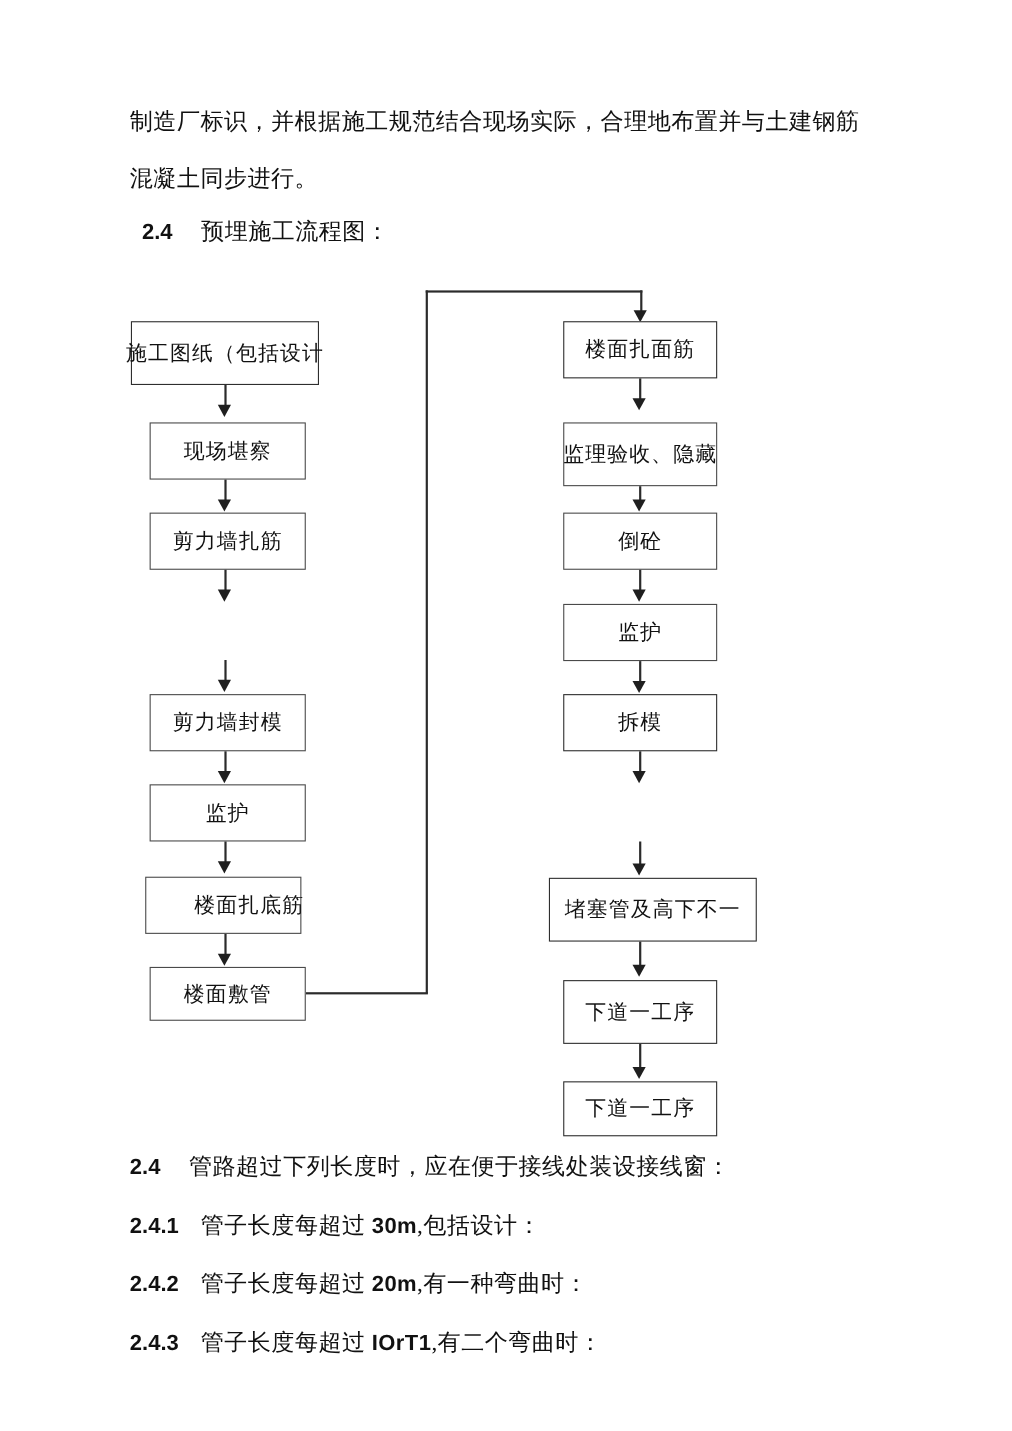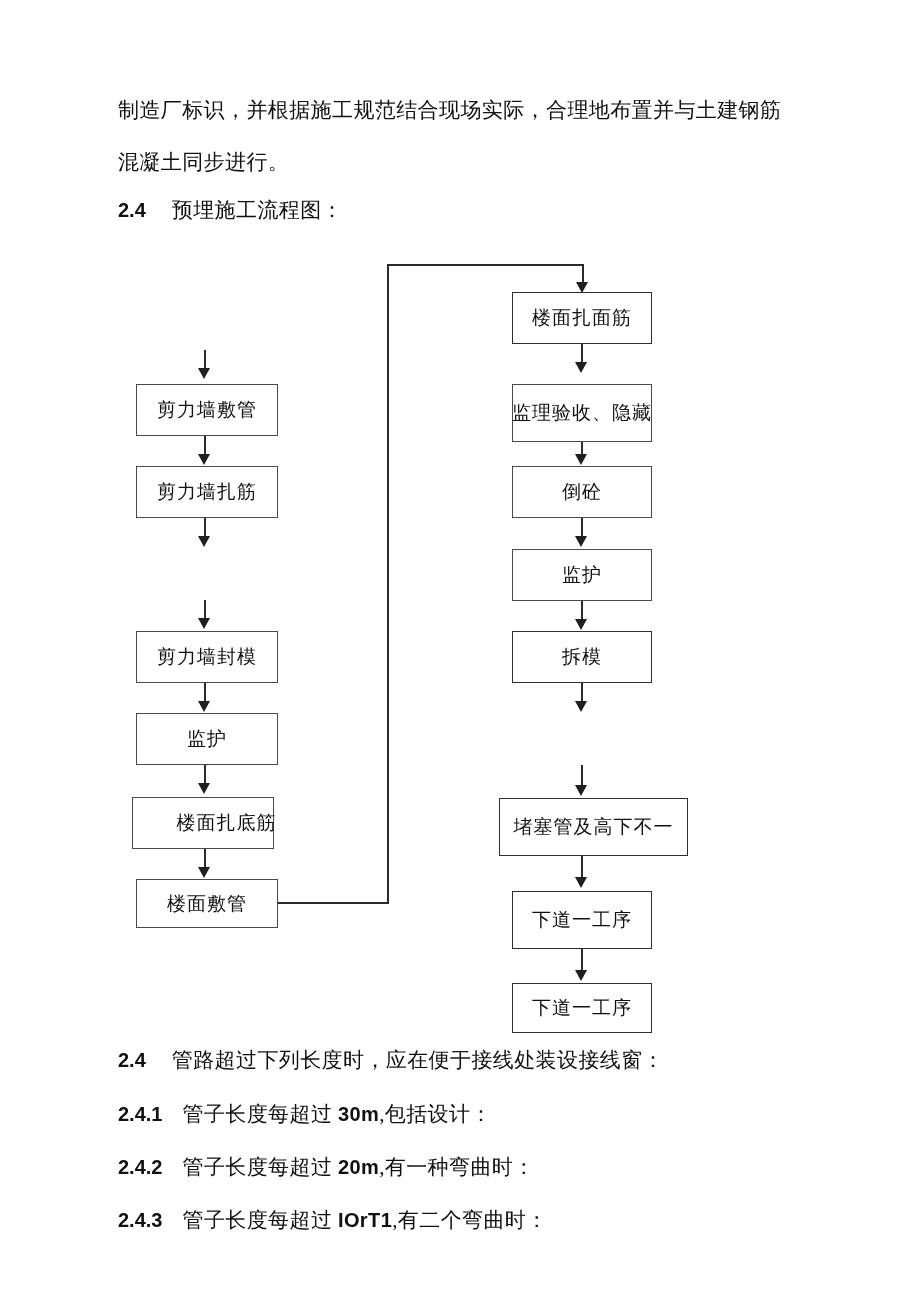--- a/index.html
+++ b/index.html
@@ -76,34 +76,35 @@
   }
 </style>
 </head>
 <body>
 
 <div id="page">
 
   <div class="para" style="top:100px;">制造厂标识，并根据施工规范结合现场实际，合理地布置并与土建钢筋</div>
   <div class="para" style="top:152px;">混凝土同步进行。</div>
 
-  <div class="para" style="top:200px;">
+  <div class="para" style="top:200px;margin-left:11px;">
     <span class="num">2.4</span><span class="gap-m"></span><span>预埋施工流程图：</span>
   </div>
 
   <div class="conn h" style="left:278px; top:902px; width:111px;"></div>
   <div class="conn v" style="left:387px; top:264px; height:639px;"></div>
   <div class="conn h" style="left:387px; top:264px; width:197px;"></div>
   <div class="conn v" style="left:582px; top:264px; height:22px;"></div>
   <div class="arrow" style="left:576px; top:282px;"></div>
 
+  <div class="fc-box thick" style="left:119px; top:292px; width:171px; height:58px;">施工图纸（包括设计</div>
   <div class="conn v" style="left:204px; top:350px; height:22px;"></div>
   <div class="arrow" style="left:198px; top:368px;"></div>
 
-  <div class="fc-box" style="left:136px; top:384px; width:142px; height:52px;">剪力墙敷管</div>
+  <div class="fc-box" style="left:136px; top:384px; width:142px; height:52px;">现场堪察</div>
   <div class="conn v" style="left:204px; top:436px; height:22px;"></div>
   <div class="arrow" style="left:198px; top:454px;"></div>
 
   <div class="fc-box" style="left:136px; top:466px; width:142px; height:52px;">剪力墙扎筋</div>
   <div class="conn v" style="left:204px; top:518px; height:22px;"></div>
   <div class="arrow" style="left:198px; top:536px;"></div>
 
   <div class="conn v" style="left:204px; top:600px; height:22px;"></div>
   <div class="arrow" style="left:198px; top:618px;"></div>
 

